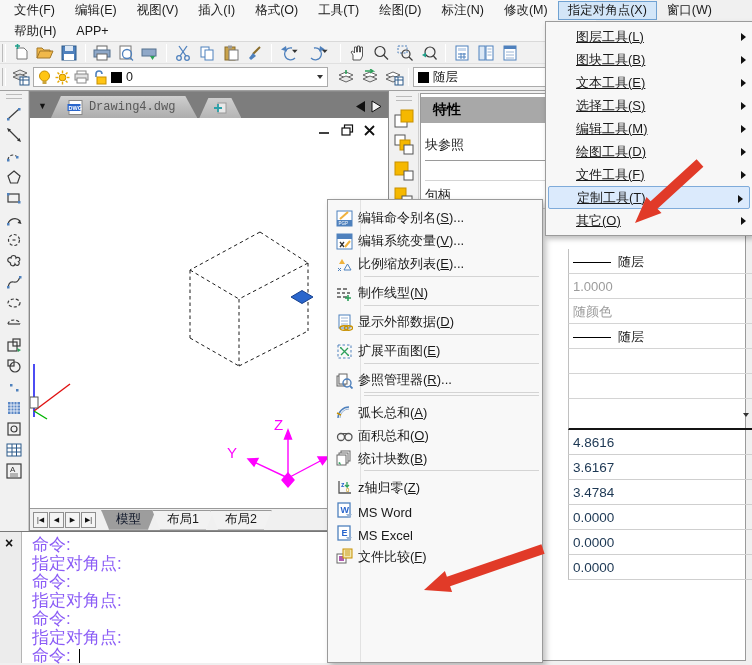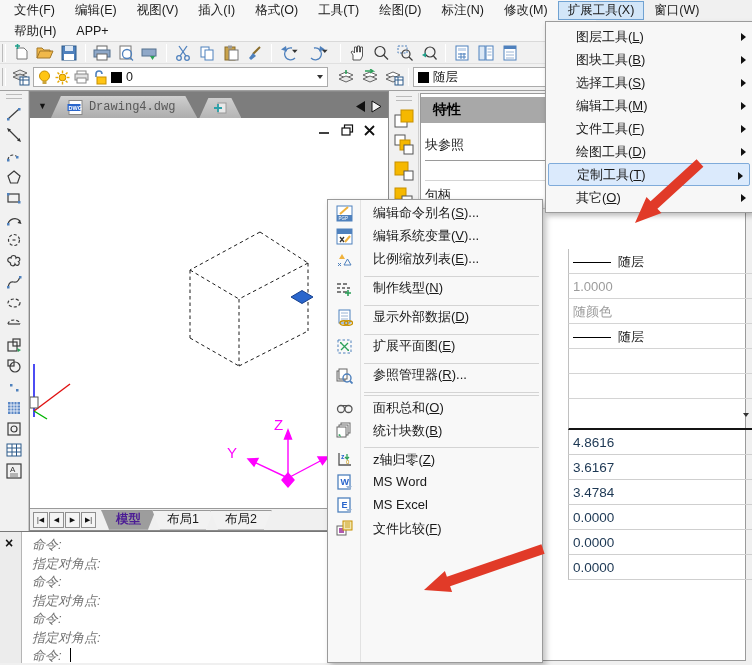--- a/index.html
+++ b/index.html
@@ -38,55 +38,55 @@
   .dwg-tab { height:22px; background:linear-gradient(#cfcfcf,#adadad); clip-path:polygon(10px 0,calc(100% - 12px) 0,100% 100%,0 100%); display:flex; align-items:center; gap:5px; padding:0 22px 0 16px; color:#585858; font-family:"Liberation Mono","DejaVu Sans Mono",monospace; font-size:12px; }
   .plus-tab { height:20px; width:42px; background:linear-gradient(#cfcfcf,#b5b5b5); clip-path:polygon(9px 0,calc(100% - 10px) 0,100% 100%,0 100%); margin-left:2px; display:flex; align-items:center; justify-content:center; }
   #tab-nav { margin-left:auto; display:flex; gap:3px; padding:0 6px 5px 0; }
   #canvas-area { position:absolute; left:0; top:26px; width:358px; height:392px; background:#fff; overflow:hidden; }
   #win-controls { position:absolute; right:12px; top:6px; display:flex; gap:10px; align-items:center; }
 
   
   #model-tabs { position:absolute; left:0; bottom:0; width:358px; height:22px; background:#f0f0f0; border-top:1px solid #9a9a9a; display:flex; align-items:center; padding-left:3px; }
   .nav-btn { width:15px; height:16px; border:1px solid #8f8f8f; background:#f4f4f4; font-size:7px; line-height:14px; text-align:center; color:#111; margin-right:1px; flex:0 0 auto; }
   .sheet-tab { height:20px; padding:0 14px; display:flex; align-items:center; font-size:12.5px; clip-path:polygon(0 0,100% 0,calc(100% - 8px) 100%,8px 100%); margin-left:-4px; background:#f2f2f2; border:1px solid #999; }
-  .sheet-tab.active { background:#9d9d9d; font-weight:bold; color:#4c1d95; }
+  .sheet-tab.active { background:#9d9d9d; font-weight:normal; color:#0f172a; }
 
   
   #command { position:absolute; left:0; top:531px; width:420px; height:132px; background:#fff; border-top:1px solid #777; border-right:1px solid #999; }
   #cmd-gutter { position:absolute; left:0; top:0; width:22px; height:100%; background:#ececec; border-right:1px solid #b5b5b5; }
   #cmd-close { position:absolute; left:5px; top:3px; font-weight:bold; font-size:14px; color:#111; }
-  #cmd-lines { position:absolute; left:32px; top:4px; font-size:13px; line-height:18.5px; color:#737373;font-style:italic; }
+  #cmd-lines { position:absolute; left:32px; top:4px; font-size:17px; line-height:18.5px; color:#8b5cf6; }
   .caret { display:inline-block; width:1.5px; height:14px; background:#000; margin-left:8px; vertical-align:-2px; }
 
   
   #right-panel { position:absolute; left:389px; top:91px; width:363px; height:572px; background:#f0f0f0; }
   #yellow-strip { position:absolute; left:1px; top:2px; width:29px; height:430px; background:#f1f1f1; border-right:1px solid #d0d0d0; }
   #yellow-strip .grip { height:5px; border-top:1px solid #bbb; border-bottom:1px solid #bbb; margin:3px 6px 6px 6px; }
   .ybtn { width:24px; height:26px; margin:0 auto; position:relative; }
   #palette { position:absolute; left:31px; top:2px; width:326px; height:568px; background:#fff; border:1px solid #9a9a9a; }
   #palette-header { position:absolute; left:0; top:3px; width:100%; height:26px; background:#a8a8a8; display:flex; align-items:center; padding-left:12px; font-weight:bold; font-size:14px; color:#000; }
   .prop-top-row { position:absolute; left:4px; width:318px; background:#fff; font-size:13px; display:flex; align-items:center; }
   #prop-values { position:absolute; left:147px; top:155px; width:191px; }
   .prow { height:25px; line-height:25px; border-bottom:1px solid #d4d4d4; border-left:1px solid #c0c0c0; padding-left:4px; font-size:13px; white-space:nowrap; overflow:hidden; }
   .prow .ltline { display:inline-block; width:38px; border-top:1.5px solid #000; vertical-align:middle; margin-right:7px; }
   .prow.muted { color:#9c9c9c; }
   .geo-head { height:31px; border-bottom:2px solid #141414; border-left:1px solid #c0c0c0; position:relative; }
   .geo-head .ddarrow { position:absolute; right:10px; top:14px; }
   .grow { height:25px; line-height:25px; border-bottom:1px solid #cfcfcf; border-left:1px solid #c0c0c0; padding-left:4px; font-size:13.5px; color:#1c3753; white-space:nowrap; }
 
   
-  #ext-menu { position:absolute; left:545px; top:21px; width:207px; background:#f7f7f7; border:1px solid #9b9b9b; border-right:none; box-shadow:2px 3px 5px rgba(0,0,0,.25); z-index:20; padding:3px 0; }
+  #ext-menu { position:absolute; left:545px; top:21px; width:207px; background:#f7f7f7; border:1px solid #9b9b9b; border-right:none; box-shadow:2px 3px 5px rgba(0,0,0,.25); z-index:20; padding:3px 0;text-decoration:underline; }
   .mi { position:relative; height:23px; line-height:23px; padding-left:30px; font-size:13px; white-space:nowrap; }
   .mi .arr { position:absolute; right:6px; top:8px; width:0; height:0; border-top:4px solid transparent; border-bottom:4px solid transparent; border-left:5px solid #111; }
   .mi.hl { background:#dbeafc; border:1px solid #7fabda; border-radius:2px; margin:0 2px; padding-left:28px; height:23px; line-height:21px; }
 
   
   #ctx-menu { position:absolute; left:327px; top:199px; width:216px; height:464px; background:#f8f8f8; border:1px solid #9a9a9a; box-shadow:3px 3px 6px rgba(0,0,0,.25); z-index:10; padding-top:4px; }
   #ctx-gutter-line { position:absolute; left:32px; top:0; width:1px; height:100%; background:#e2e2e2; }
-  .cmi { position:relative; height:23px; display:flex; align-items:flex-start; gap:20px; padding-left:7px; font-size:13px; white-space:nowrap; }
+  .cmi { position:relative; height:23px; display:flex; align-items:flex-end; gap:5px; padding-left:7px; font-size:13px; white-space:nowrap; }
   .cico { width:18px; height:18px; flex:0 0 auto; display:flex; align-items:center; justify-content:center; }
   .csep { border-top:1px solid #d4d4d4; margin:2.5px 3px 2.5px 36px; }
   .mnu u { text-decoration:underline; }
 
   
   #overlay { position:absolute; left:0; top:0; width:752px; height:665px; z-index:50; pointer-events:none; }
 
   svg { display:block; }
   .s { stroke:#3b3b3b; fill:none; stroke-width:1.2; }
   .sb { stroke:#4f81bd; fill:none; stroke-width:1.3; }
@@ -97,21 +97,21 @@
 <div id="menu-row1">
     <span class="m-item">文件(F)</span>
     <span class="m-item">编辑(E)</span>
     <span class="m-item">视图(V)</span>
     <span class="m-item">插入(I)</span>
     <span class="m-item">格式(O)</span>
     <span class="m-item">工具(T)</span>
     <span class="m-item">绘图(D)</span>
     <span class="m-item">标注(N)</span>
     <span class="m-item">修改(M)</span>
-    <span class="m-item active">扩展工具(X)</span>
+    <span class="m-item active">指定对角点(X)</span>
     <span class="m-item">窗口(W)</span>
   </div>
 <div id="menu-row2">
     <span class="m-item">帮助(H)</span>
     <span class="m-item">APP+</span>
   </div>
 
 <div id="toolbar-a">
   <span class="tgrip"></span>
   <span class="tbtn">
@@ -598,24 +598,25 @@
         <div class="grow">0.0000</div>
         <div class="grow">0.0000</div>
       </div>
 
   </div>
 </div>
 
 <div id="ext-menu">
     <div class="mi"><span class="mnu">图层工具(<u>L</u>)</span><span class="arr"></span></div>
     <div class="mi"><span class="mnu">图块工具(<u>B</u>)</span><span class="arr"></span></div>
+    <div class="mi"><span class="mnu">文本工具(<u>E</u>)</span><span class="arr"></span></div>
     <div class="mi"><span class="mnu">选择工具(<u>S</u>)</span><span class="arr"></span></div>
     <div class="mi"><span class="mnu">编辑工具(<u>M</u>)</span><span class="arr"></span></div>
+    <div class="mi"><span class="mnu">绘图工具(<u>D</u>)</span><span class="arr"></span></div>
     <div class="mi"><span class="mnu">文件工具(<u>F</u>)</span><span class="arr"></span></div>
-    <div class="mi"><span class="mnu">绘图工具(<u>D</u>)</span><span class="arr"></span></div>
     <div class="mi hl"><span class="mnu">定制工具(<u>T</u>)</span><span class="arr"></span></div>
     <div class="mi"><span class="mnu">其它(<u>O</u>)</span><span class="arr"></span></div>
   </div>
 
 <div id="ctx-menu">
   <div id="ctx-gutter-line"></div>
   <div class="cmi">
     <span class="cico">
         <svg width="17" height="17">
           <rect x="1" y="1" width="15" height="15" fill="#fff" stroke="#4f81bd"></rect>
@@ -690,20 +691,30 @@
           <line x1="14" y1="14" x2="16.5" y2="16.5" stroke="#4f81bd" stroke-width="1.8"></line>
         </svg>
       </span>
     <span class="mnu">参照管理器(<u>R</u>)...</span>
   </div>
   <div class="csep"></div>
   <div class="csep"></div>
   <div class="cmi">
     <span class="cico">
         <svg width="17" height="17">
+          <path d="M2,14 a11,11 0 0 1 11,-11" fill="none" stroke="#4f81bd" stroke-width="1.4"></path>
+          <path d="M4,14 a9,9 0 0 1 9,-9" fill="none" stroke="#9ab4d4"></path>
+          <path d="M1,9 l4,2" stroke="#c79000" stroke-width="1.5"></path>
+        </svg>
+      </span>
+    <span class="mnu">弧长总和(<u>A</u>)</span>
+  </div>
+  <div class="cmi">
+    <span class="cico">
+        <svg width="17" height="17">
           <circle cx="5" cy="10" r="3.5" fill="none" stroke="#555" stroke-width="1.3"></circle>
           <circle cx="12.5" cy="10" r="3.5" fill="none" stroke="#555" stroke-width="1.3"></circle>
           <path d="M5,6.5 h7.5" stroke="#555"></path>
         </svg>
       </span>
     <span class="mnu">面积总和(<u>O</u>)</span>
   </div>
   <div class="cmi">
     <span class="cico">
         <svg width="17" height="17">

